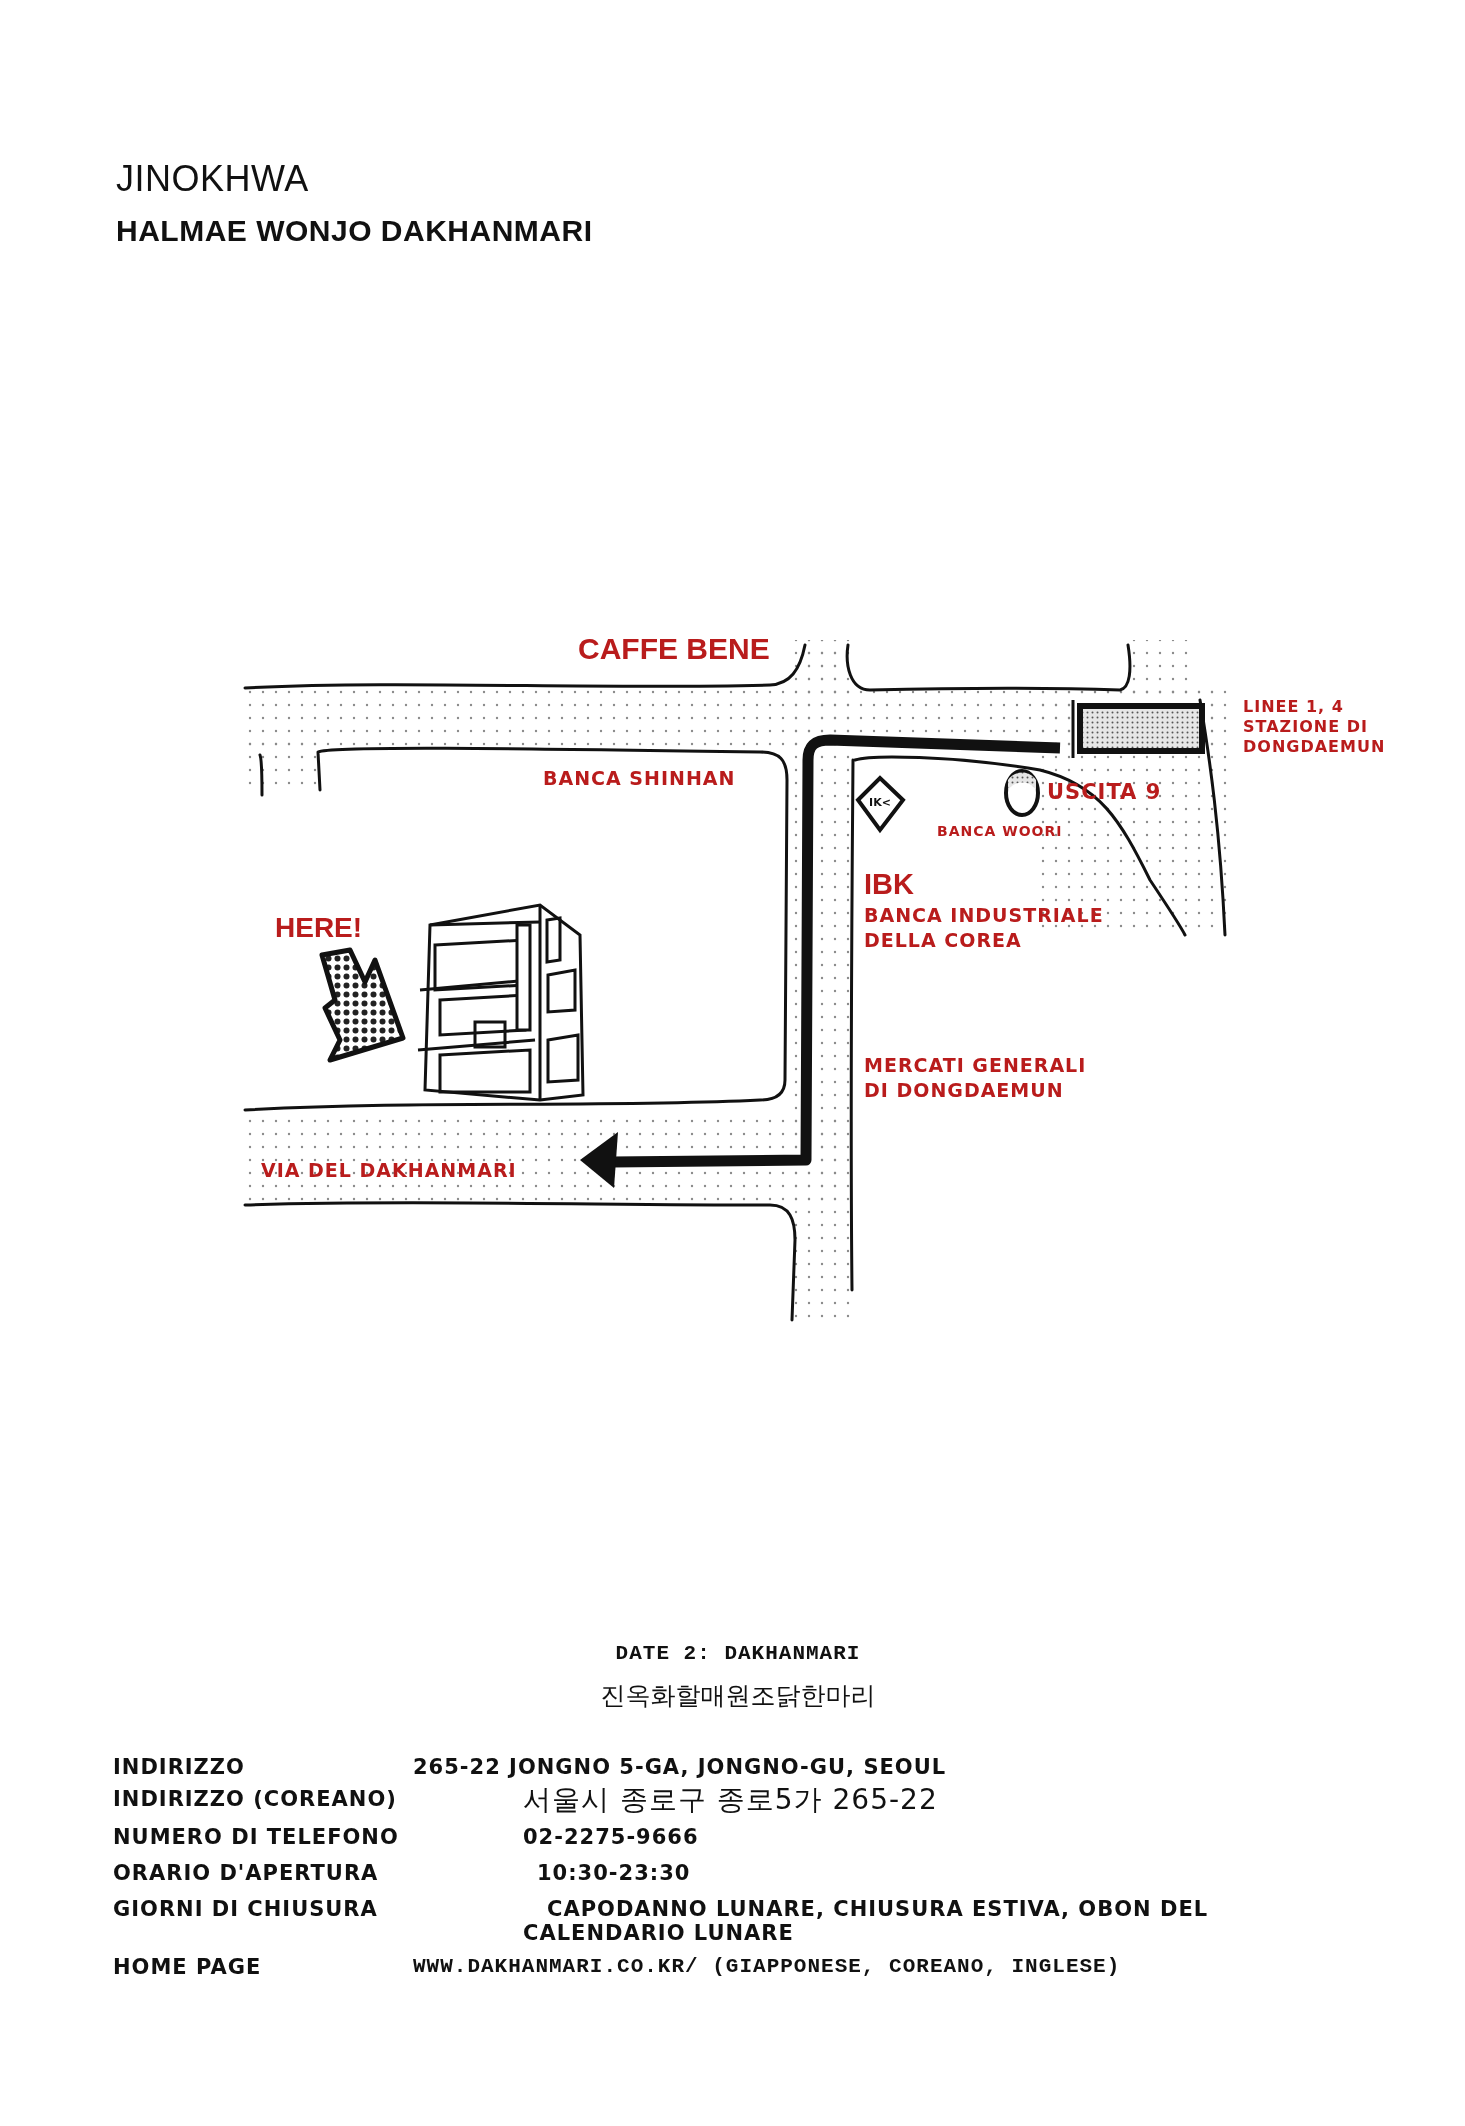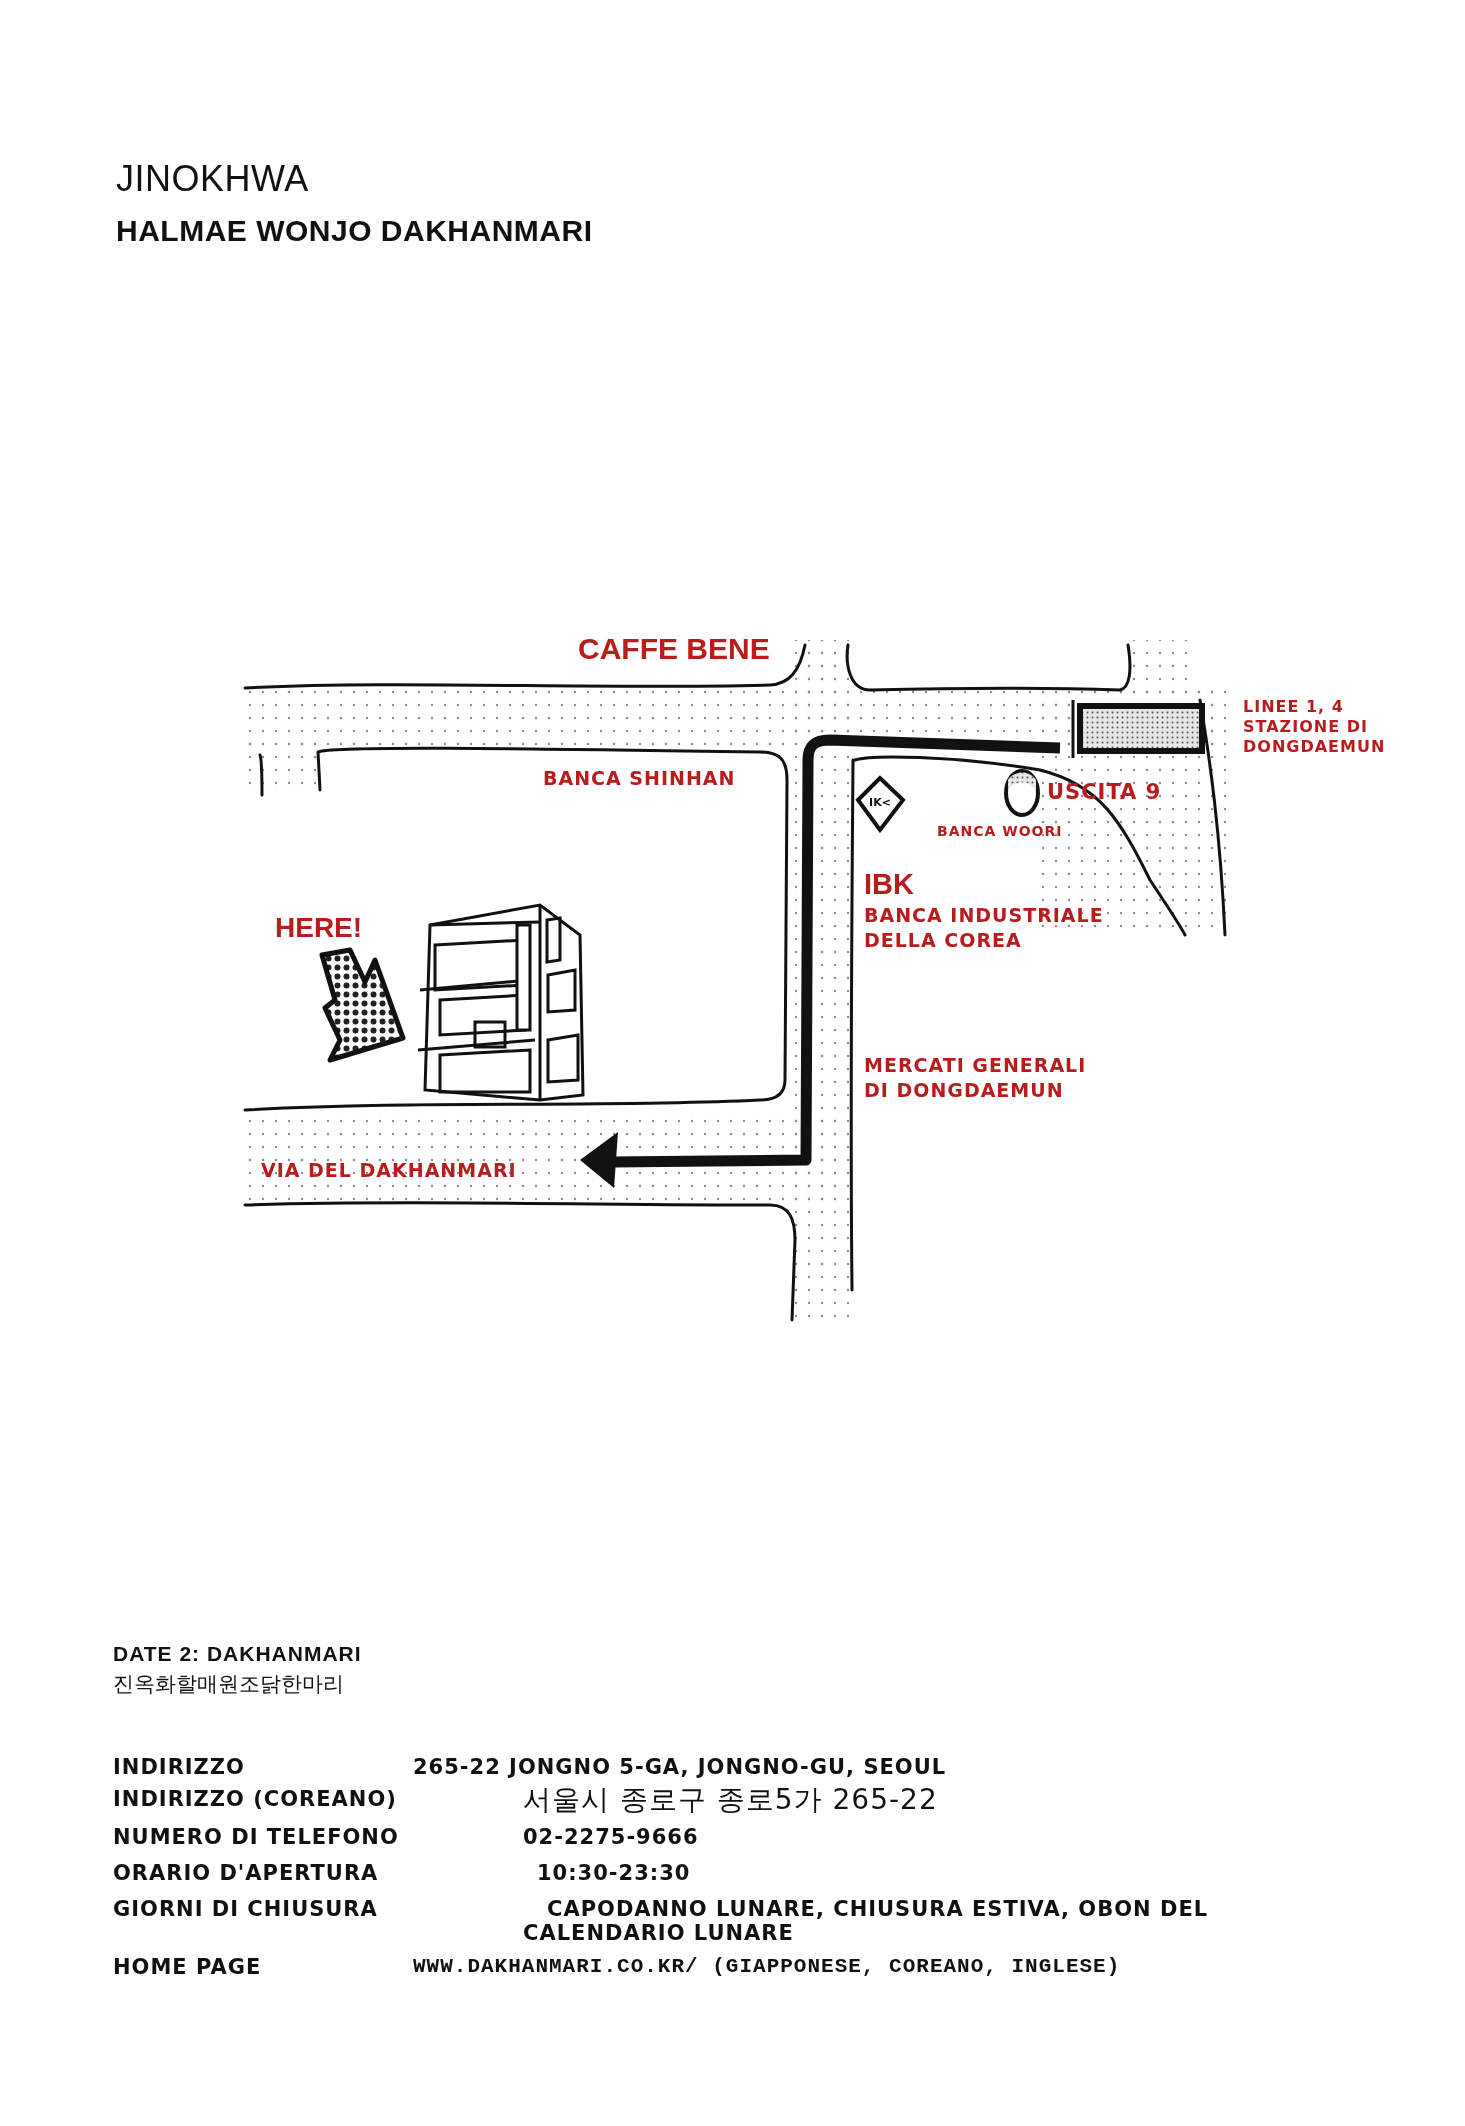--- a/index.html
+++ b/index.html
@@ -3,23 +3,23 @@
 <meta charset="utf-8">
 <style>
   html, body { margin:0; padding:0; background:#ffffff; }
   body { width:1465px; height:2126px; position:relative; overflow:hidden; color:#111; font-family:"Liberation Sans", sans-serif; }
   .abs { position:absolute; }
   .title-main { left:116px; top:158px; font-size:36px; font-weight:normal; letter-spacing:0.5px; }
   .title-sub { left:116px; top:214px; font-size:30px; font-weight:bold; letter-spacing:0.5px; }
   .map { left:0; top:0; width:1465px; height:1400px; }
   .lbl { position:absolute; font-family:"DejaVu Sans", sans-serif; font-weight:bold; text-transform:uppercase; letter-spacing:1px; color:#b91c1c; white-space:nowrap; }
   .lbl-big { font-family:"Liberation Sans", sans-serif; font-weight:bold; letter-spacing:0; }
-  .info { left:113px; top:1642px; width:1250px; font-family:Liberation Sans, sans-serif; font-weight:bold; text-transform:uppercase; color:#111; }
+  .info { left:113px; top:1642px; width:1250px; font-family:Liberation Mono, monospace; font-weight:bold; text-transform:uppercase; color:#111;text-align:center; }
   .info .line { font-size:21px; letter-spacing:1px; }
-  .info .korean { font-size:21px; font-weight:normal; margin-top:4px; }
+  .info .korean { font-size:25px; font-weight:normal; margin-top:14px; }
   .info .name-italic { font-size:23px; font-style:italic; letter-spacing:1.5px; margin-top:10px; }
   .row { position:absolute; left:0; font-size:21px; letter-spacing:1px; white-space:nowrap; }
   .row .k { position:absolute; left:0; }
   .row .v { position:absolute; }
   .kr-val { font-weight:normal; font-size:28px; }
 </style>
 </head>
 <body>
 
 <div class="abs title-main">JINOKHWA</div>

